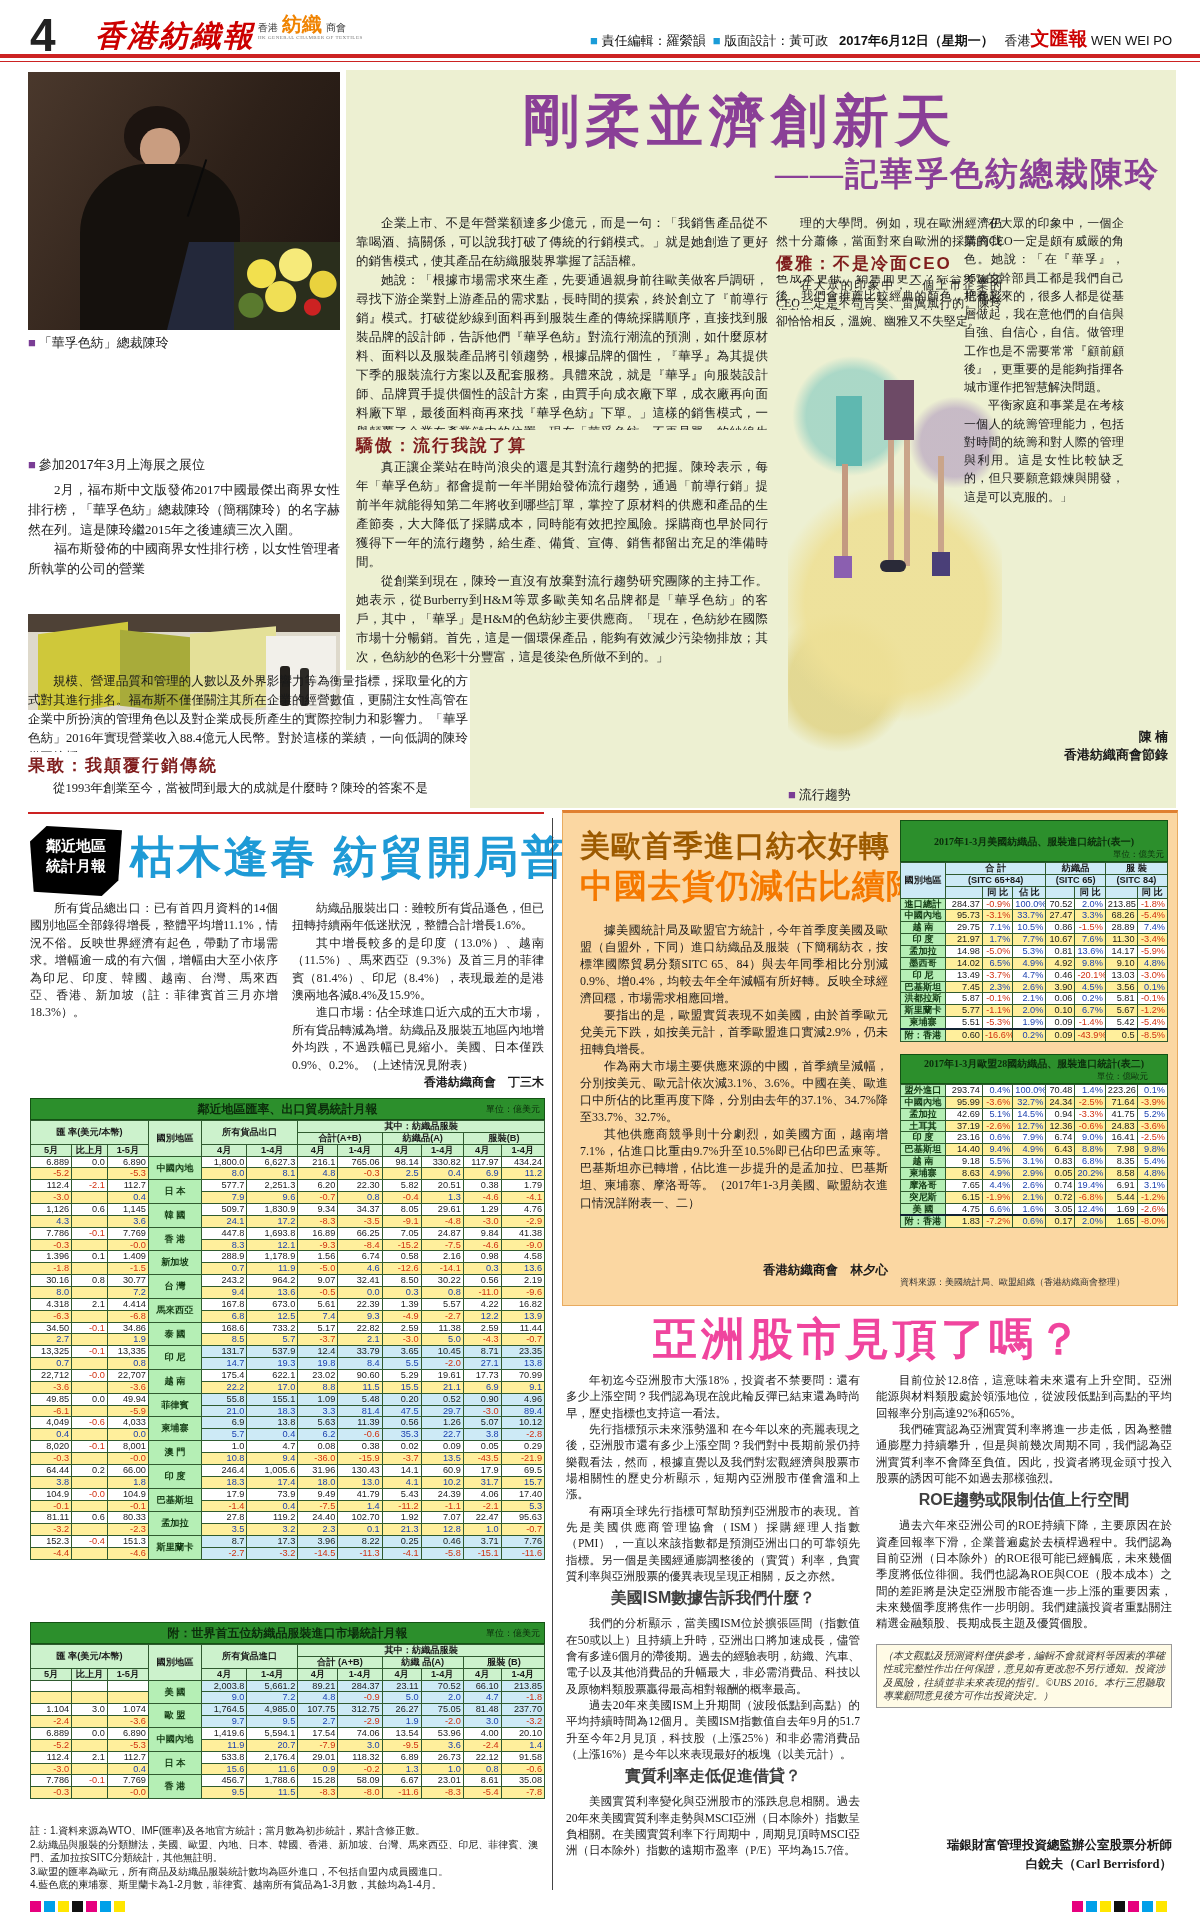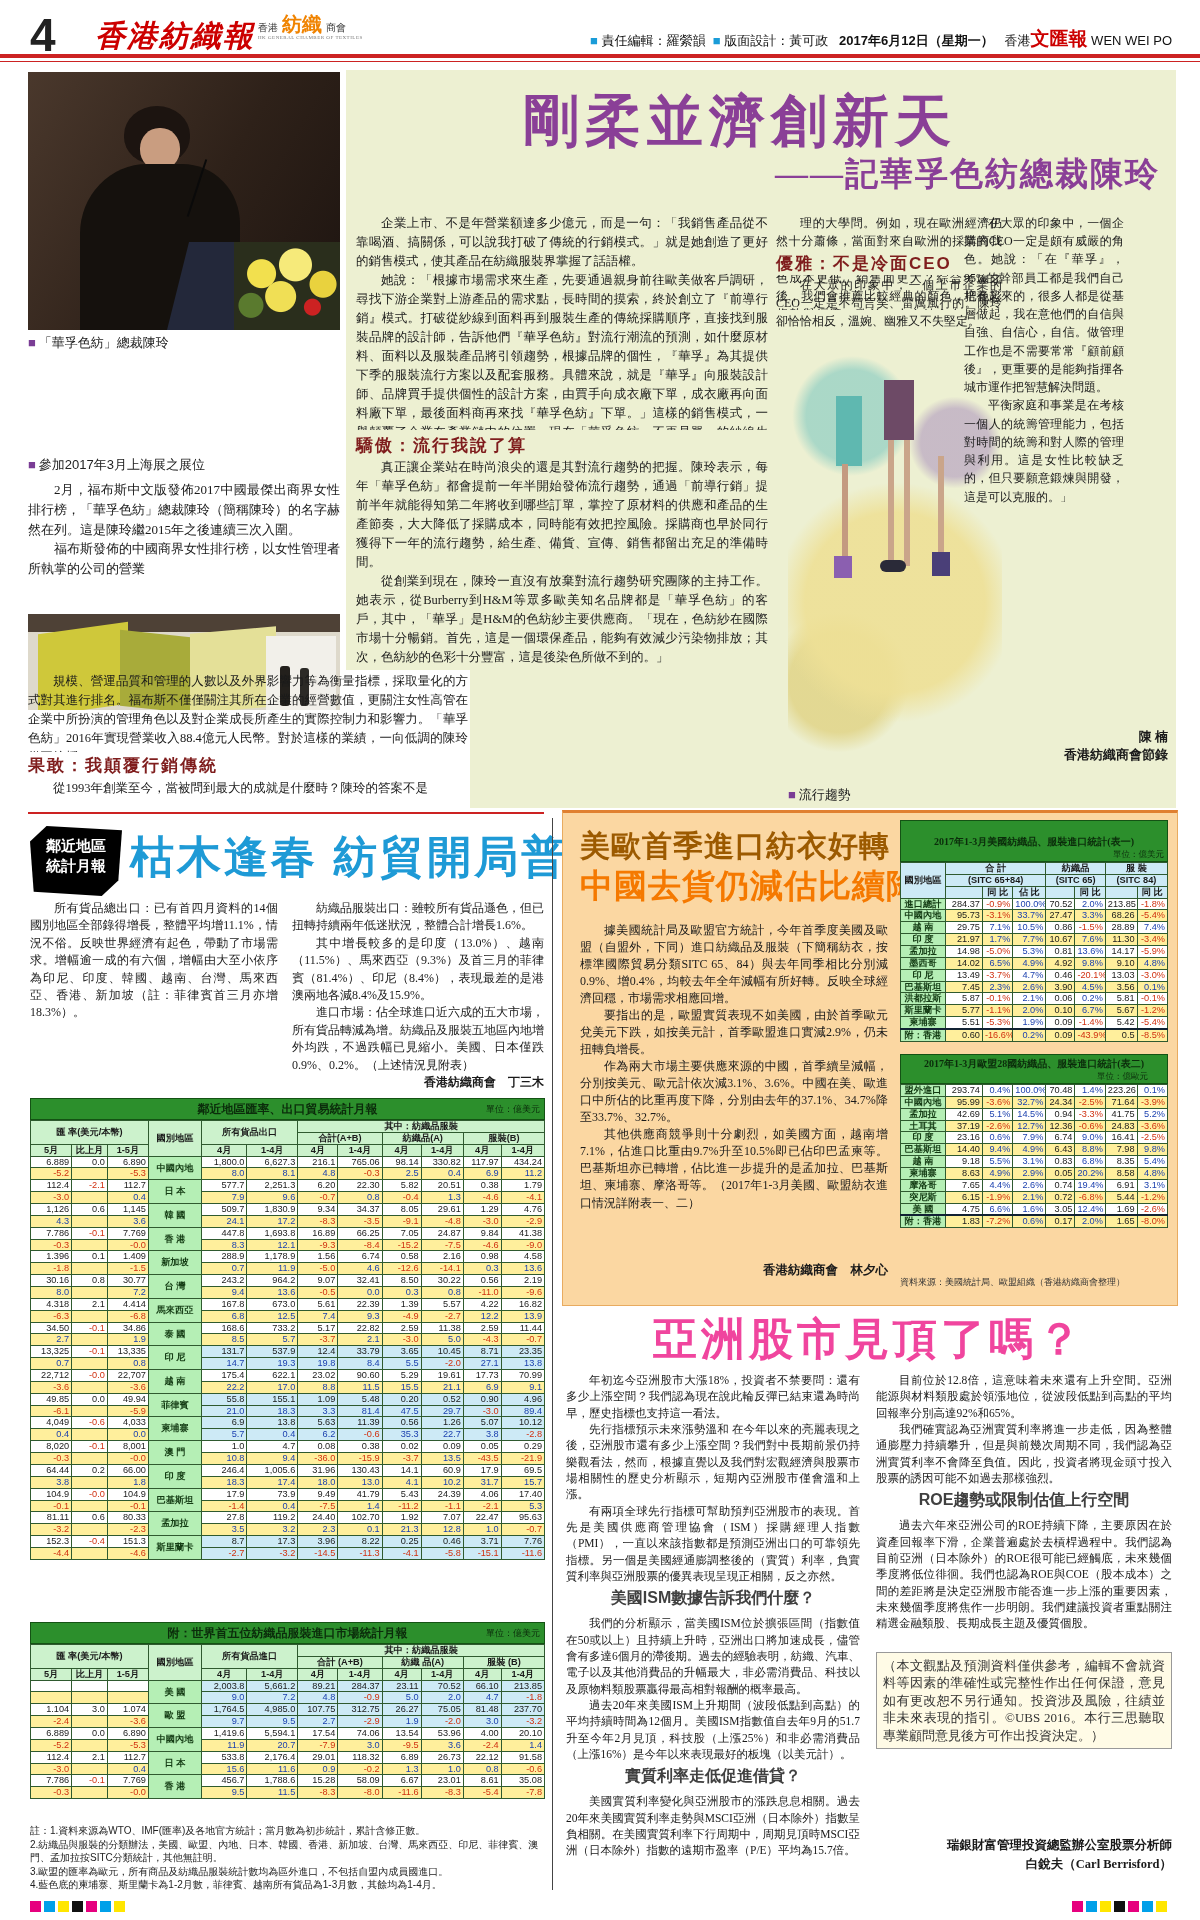--- a/index.html
+++ b/index.html
@@ -63,22 +63,22 @@
   .oh2{color:#f57900;font-weight:bold;font-size:33px;letter-spacing:1px;
        font-family:"Liberation Sans",sans-serif;white-space:nowrap}
   .obody p{margin:0;text-align:justify;text-indent:2em;line-height:1.42;font-size:12px}
   .srcline{font-size:9px;color:#333;font-family:"Liberation Sans",sans-serif}
   
   .pink-head{color:#f0459e;font-weight:bold;font-size:44px;letter-spacing:4px;
              font-family:"Liberation Sans",sans-serif;text-align:center}
   .stockcol p{margin:0;text-align:justify;text-indent:2em;line-height:1.42;font-size:11.5px}
   .stockcol h4{margin:4px 0 6px 0;text-align:center;font-size:16px;color:#404040;
                font-family:"Liberation Sans",sans-serif}
-  .notebox{border:1px solid #999;background:#fffbe6;font-size:13px;line-height:1.35;
-           padding:4px 6px;margin:20px 0 6px 0;color:#333;text-align:justify}
+  .notebox{border:1px solid #999;background:#fffbe6;font-size:10px;line-height:1.35;
+           padding:4px 6px;margin:12px 0 6px 0;font-style:italic;color:#333;text-align:justify}
   .ssign{text-align:right;font-weight:bold;font-size:12.5px;line-height:1.5}
   .vrule{background:#444}
   .mark{width:11px;height:11px;display:inline-block;margin-right:3px}
 </style>
 </head>
 <body>
 
 <div class="abs pagenum" style="left:30px;top:8px">4</div>
 <div class="abs paper-name" style="left:95px;top:16px">香港紡織報</div>
 <div class="abs" style="left:258px;top:14px;width:130px;line-height:1.05">

